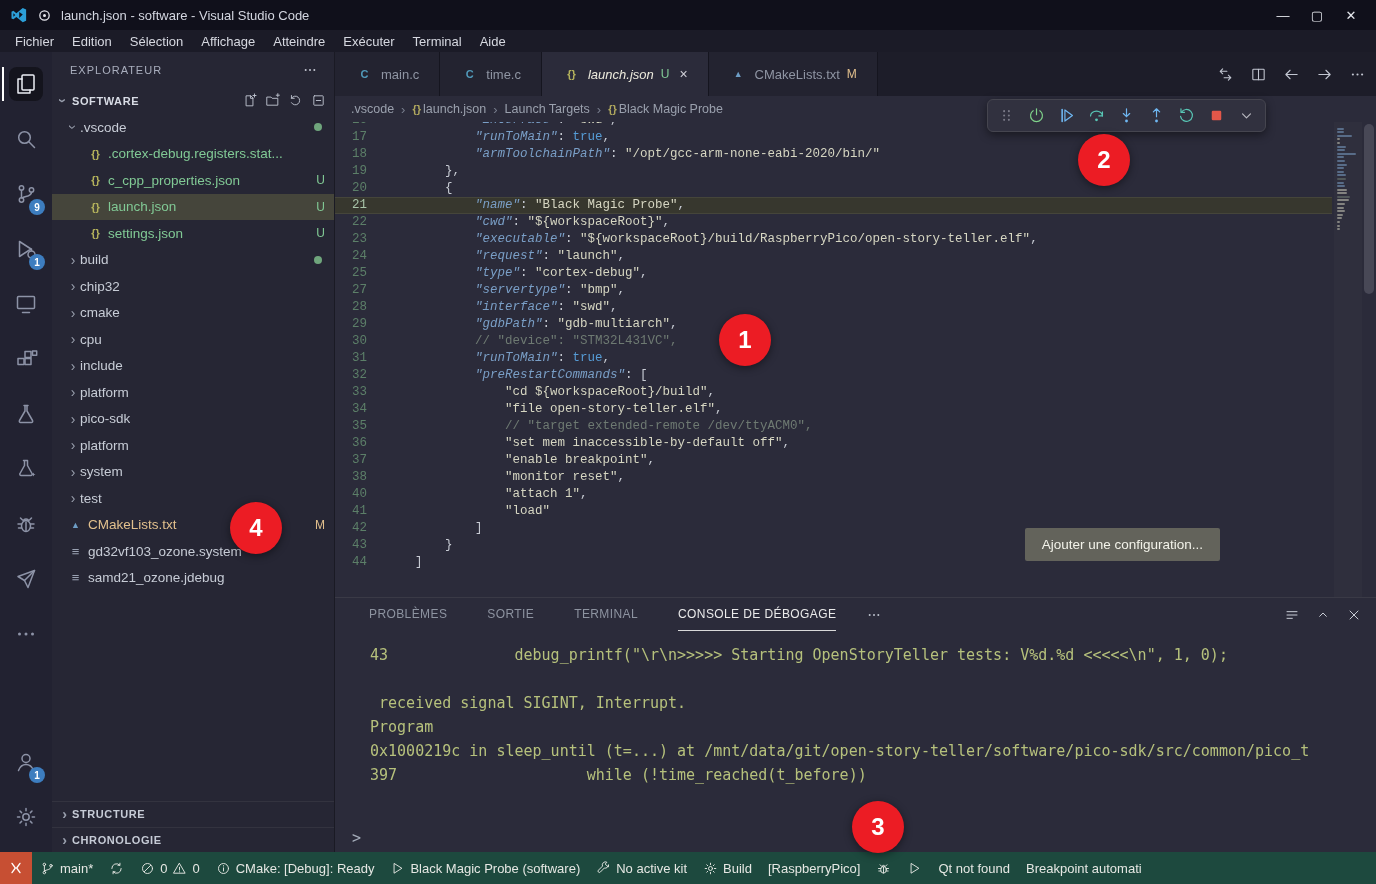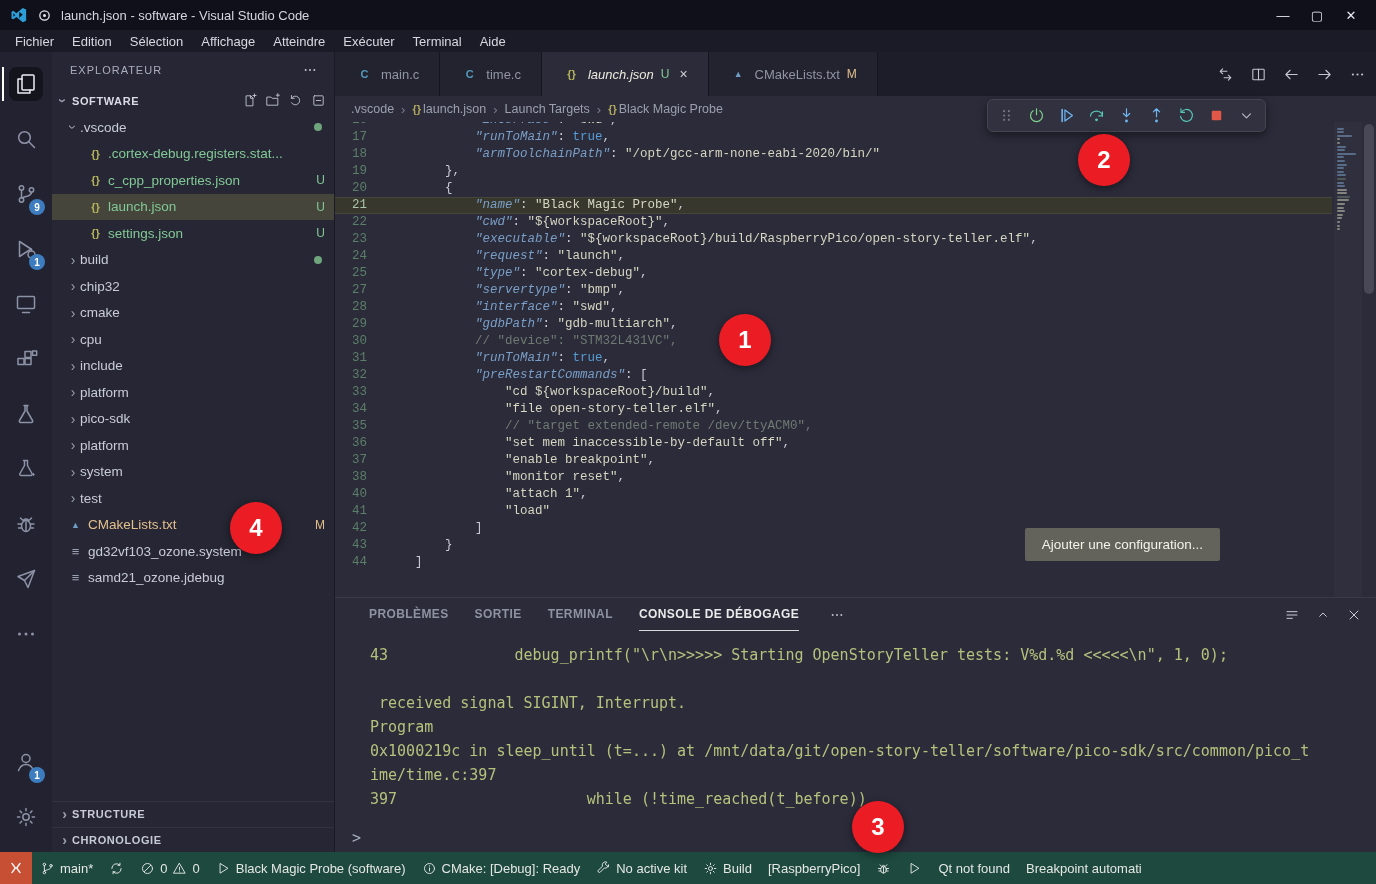--- a/index.html
+++ b/index.html
@@ -736,21 +736,21 @@
           <span class="icn">
             <svg viewBox="0 0 24 24" fill="none" stroke="currentColor" stroke-width="1.5" stroke-linecap="round" stroke-linejoin="round">
               <path d="M7 10l5 5 5-5"></path>
             </svg>
           </span>
         </span>
       </div>
 
     <div class="panel">
       <div class="panel-tabs">
-        <span style="display:flex;gap:26px;height:100%;font-weight:bold;">
+        <span style="display:flex;gap:40px;height:100%;">
             <span class="panel-tab">PROBLÈMES</span>
             <span class="panel-tab">SORTIE</span>
             <span class="panel-tab">TERMINAL</span>
             <span class="panel-tab active">CONSOLE DE DÉBOGAGE</span>
           </span>
         <span class="panel-more icn">
           <svg viewBox="0 0 24 24">
               <circle cx="5.5" cy="12" r="1.5" fill="currentColor"></circle>
               <circle cx="12" cy="12" r="1.5" fill="currentColor"></circle>
               <circle cx="18.5" cy="12" r="1.5" fill="currentColor"></circle>
@@ -774,21 +774,20 @@
             </span>
           </span>
       </div>
       <div class="console">
         <div>
             <div class="console-line">43              debug_printf("\r\n&gt;&gt;&gt;&gt;&gt; Starting OpenStoryTeller tests: V%d.%d &lt;&lt;&lt;&lt;&lt;\n", 1, 0);</div>
             <div class="console-line"></div>
             <div class="console-line"> received signal SIGINT, Interrupt.</div>
             <div class="console-line">Program</div>
             <div class="console-line">0x1000219c in sleep_until (t=...) at /mnt/data/git/open-story-teller/software/pico-sdk/src/common/pico_t</div>
-            <div class="console-line">ime/time.c:397</div>
             <div class="console-line">397                     while (!time_reached(t_before))</div>
           </div>
       </div>
       <span class="console-prompt">&gt;</span>
     </div>
   </div>
 
   <div class="statusbar">
     <span class="sb-remote">
       <svg viewBox="0 0 24 24" fill="none" stroke="currentColor" stroke-width="2" stroke-linecap="round" stroke-linejoin="round">
@@ -827,33 +826,33 @@
             <svg viewBox="0 0 24 24" fill="none" stroke="currentColor" stroke-width="1.5" stroke-linecap="round" stroke-linejoin="round">
               <path d="M12 4l9 15.5H3z"></path>
               <path d="M12 10v4.5M12 17.2v.3"></path>
             </svg>
           </span>
           <span>0</span>
         </span>
         <span class="sb-item">
           <span class="icn">
             <svg viewBox="0 0 24 24" fill="none" stroke="currentColor" stroke-width="1.5" stroke-linecap="round" stroke-linejoin="round">
-              <path d="M6.5 4.5v15l12-7.5z"></path>
-            </svg>
-          </span>
-          <span>Black Magic Probe (software)</span>
-        </span>
-        <span class="sb-item">
-          <span class="icn">
-            <svg viewBox="0 0 24 24" fill="none" stroke="currentColor" stroke-width="1.5" stroke-linecap="round" stroke-linejoin="round">
               <circle cx="12" cy="12" r="8"></circle>
               <path d="M12 11v5M12 7.5v.5"></path>
             </svg>
           </span>
           <span>CMake: [Debug]: Ready</span>
+        </span>
+        <span class="sb-item">
+          <span class="icn">
+            <svg viewBox="0 0 24 24" fill="none" stroke="currentColor" stroke-width="1.5" stroke-linecap="round" stroke-linejoin="round">
+              <path d="M6.5 4.5v15l12-7.5z"></path>
+            </svg>
+          </span>
+          <span>Black Magic Probe (software)</span>
         </span>
         <span class="sb-item">
           <span class="icn">
             <svg viewBox="0 0 24 24" fill="none" stroke="currentColor" stroke-width="1.5" stroke-linecap="round" stroke-linejoin="round">
               <path d="M20 6.5a5 5 0 01-6.6 4.7l-6.5 6.5a2.1 2.1 0 11-3-3l6.5-6.5A5 5 0 0117.5 2l-2.8 2.8 4.5 4.5z"></path>
             </svg>
           </span>
           <span>No active kit</span>
         </span>
         <span class="sb-item">

